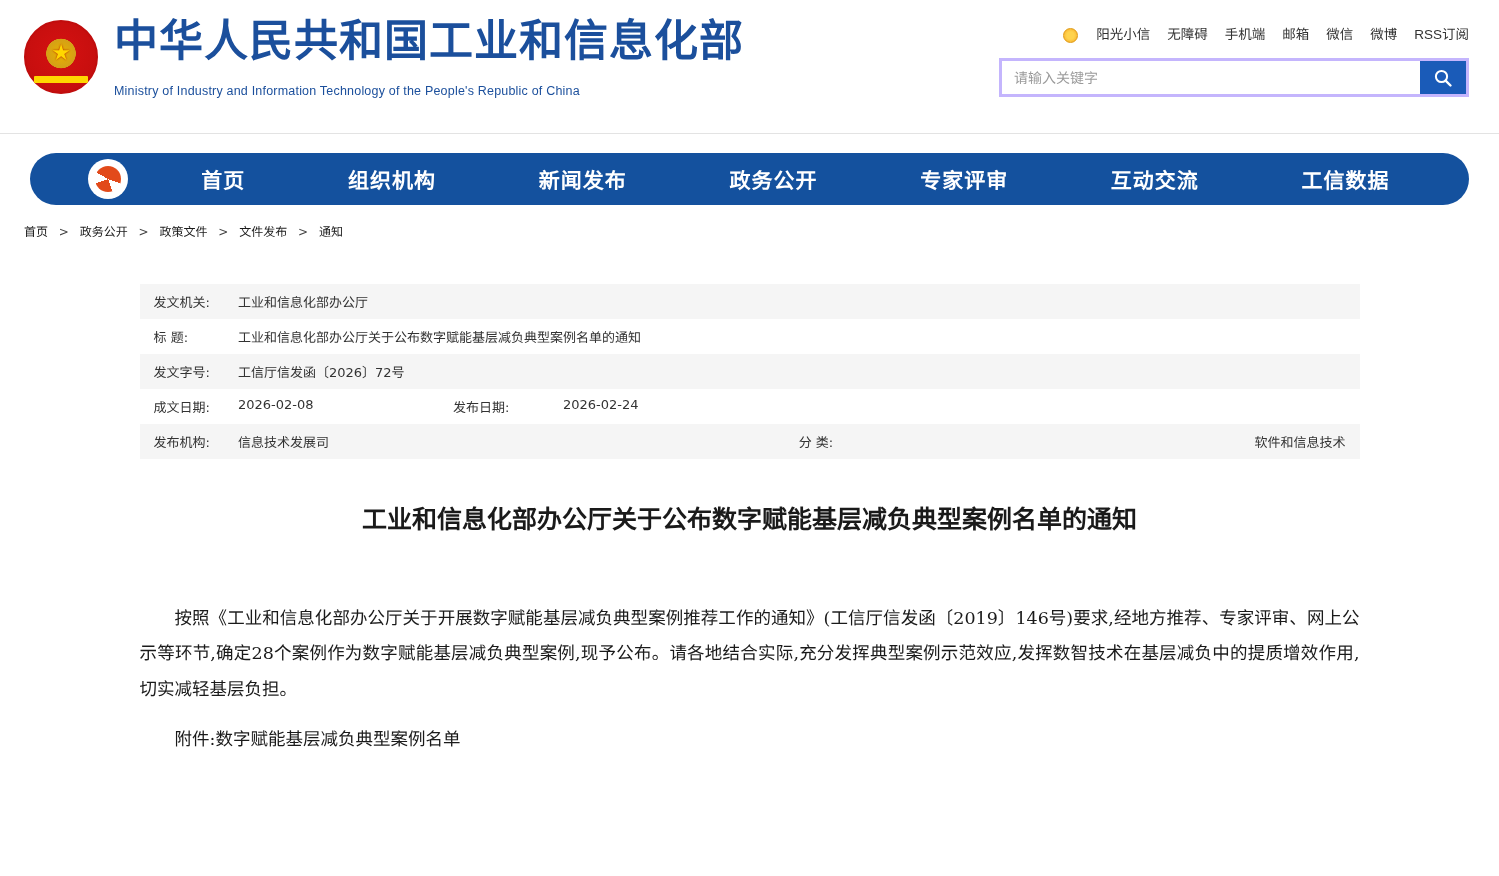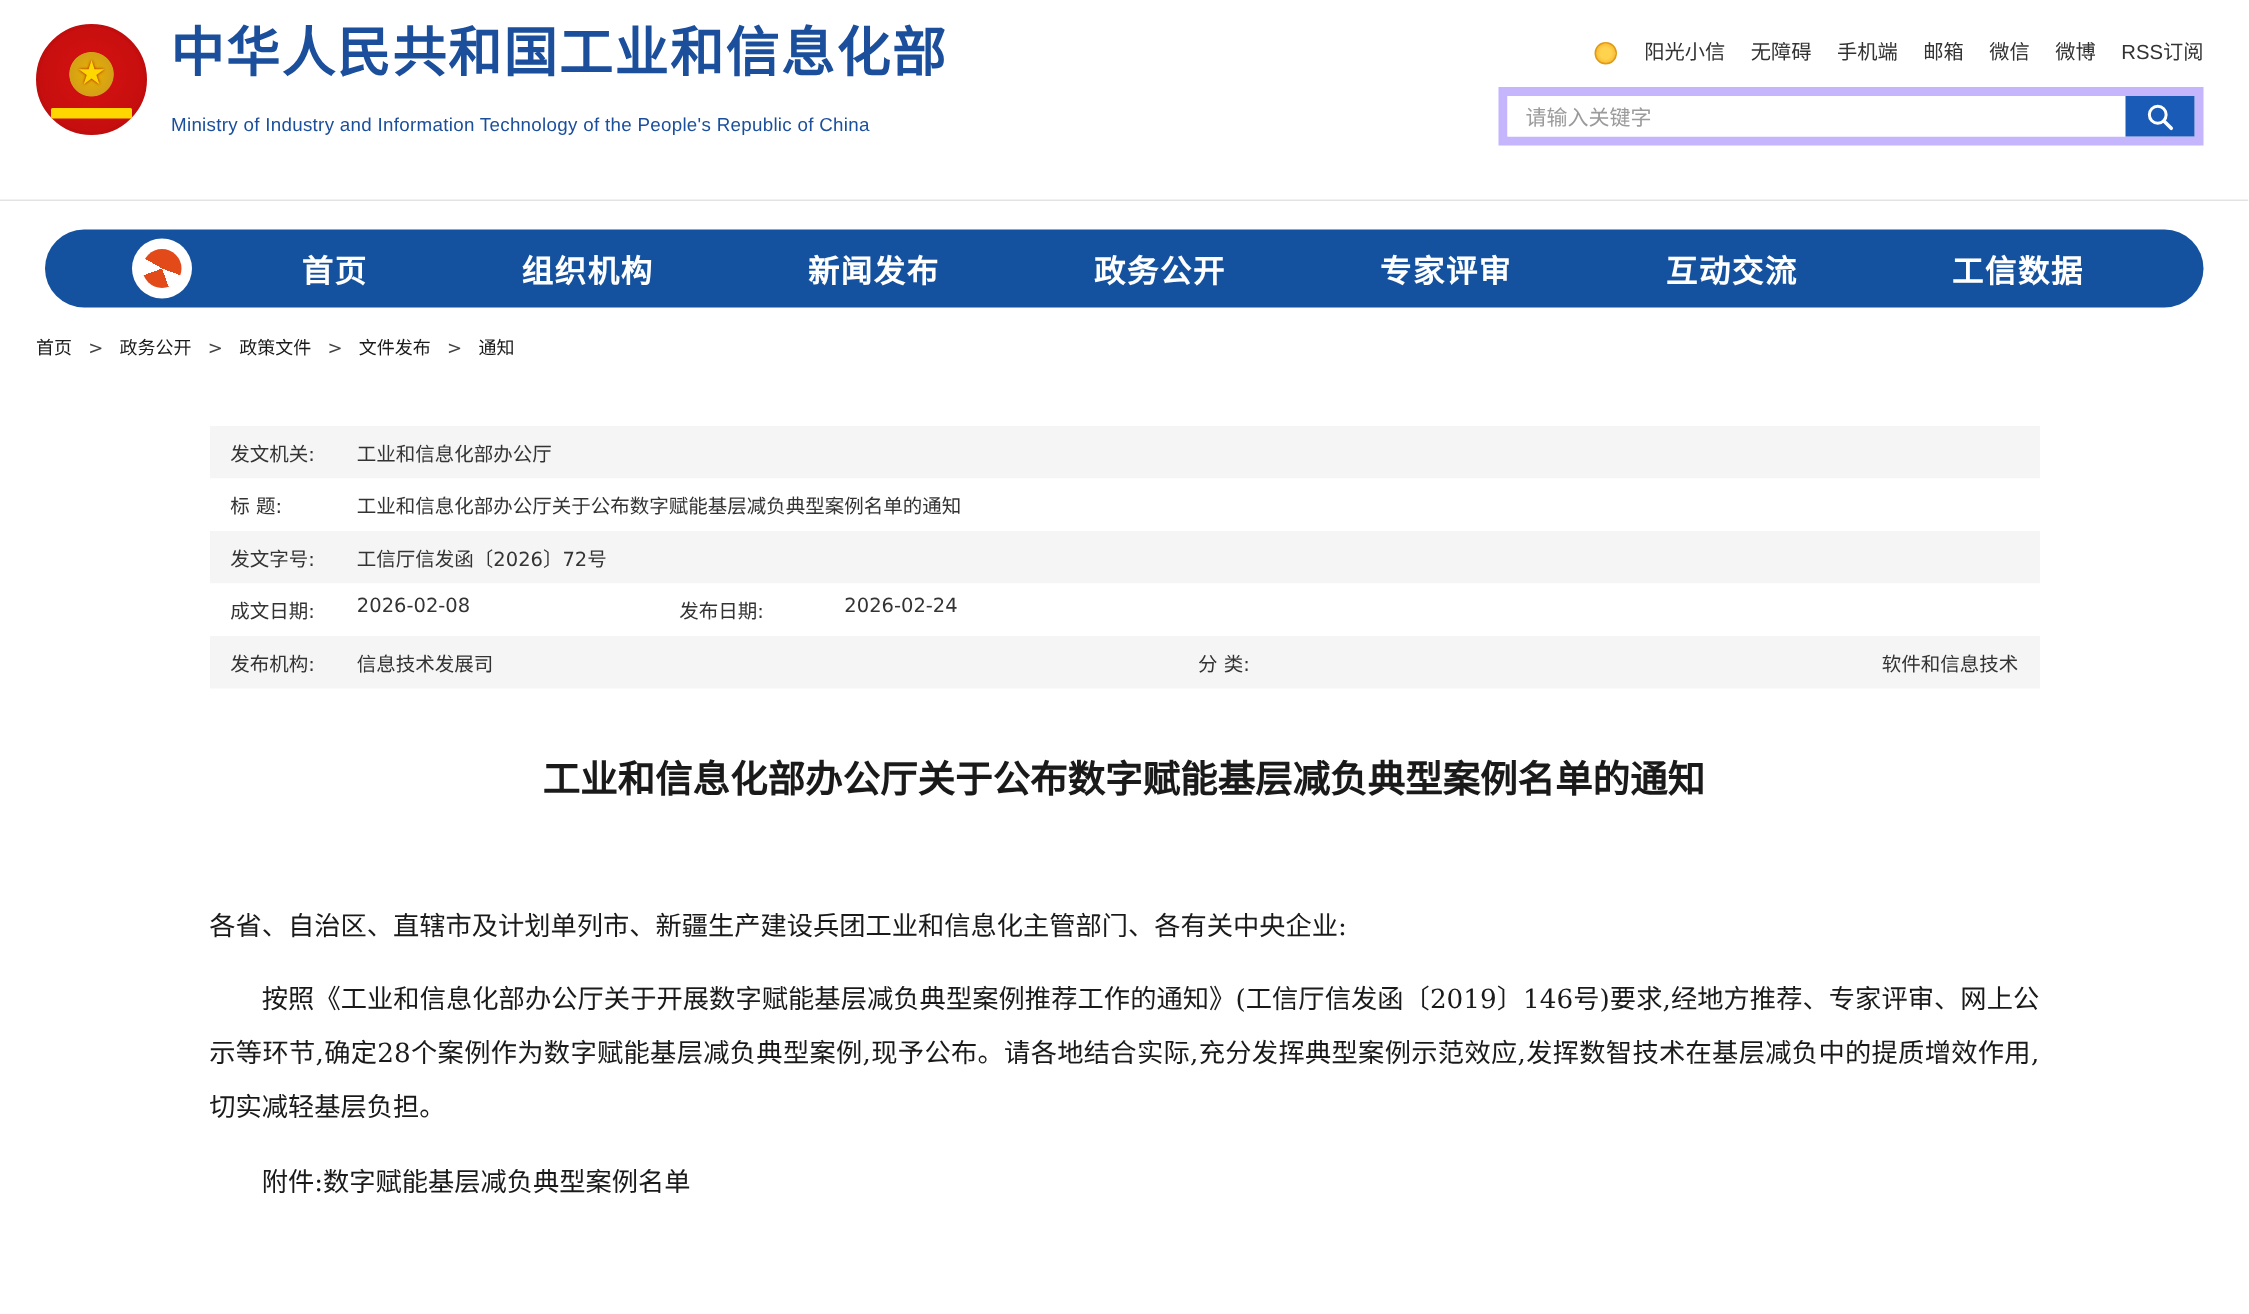--- a/index.html
+++ b/index.html
@@ -52,21 +52,21 @@
   .emblem::after {
     content: "";
     position: absolute;
     left: 8px; right: 8px; bottom: 9px;
     height: 7px;
     background: #ffd700;
     border-radius: 1px;
   }
   .title-wrap { margin-left: 16px; }
   .site-title-cn {
-    font-size: 36px;
+    font-size: 44px;
     font-weight: bold;
     color: #1b4f9c;
     letter-spacing: 1px;
     line-height: 1.12;
     font-family: "DejaVu Sans", "Liberation Sans", sans-serif;
   }
   .site-title-en {
     font-size: 12.5px;
     color: #1b4f9c;
     margin-top: 19px;
@@ -96,21 +96,21 @@
     border: 1px solid #e09a12;
     display: inline-block;
     position: relative;
     top: 2px;
     margin-right: 1px;
   }
   .search-row {
     margin-top: 14px;
     display: flex;
     height: 39px;
-    border: 6px solid #c4b5fd;
+    border: 3px solid #c4b5fd;
     background: #fff;
   }
   .search-input {
     flex: 1;
     border: 0;
     outline: none;
     padding: 0 12px;
     font-size: 14px;
     color: #333;
     font-family: "Liberation Sans", sans-serif;
@@ -322,17 +322,16 @@
           <span>软件和信息技术</span>
         </div>
       </td>
     </tr>
   </tbody>
     </table>
 
   <h1 class="article-title">工业和信息化部办公厅关于公布数字赋能基层减负典型案例名单的通知</h1>
 
   <div class="article-body">
-    <p>各省、自治区、直辖市及计划单列市、新疆生产建设兵团工业和信息化主管部门、各有关中央企业:</p>
     <p class="indent">按照《工业和信息化部办公厅关于开展数字赋能基层减负典型案例推荐工作的通知》(工信厅信发函〔2019〕146号)要求,经地方推荐、专家评审、网上公示等环节,确定28个案例作为数字赋能基层减负典型案例,现予公布。请各地结合实际,充分发挥典型案例示范效应,发挥数智技术在基层减负中的提质增效作用,切实减轻基层负担。</p>
     <p class="indent">附件:数字赋能基层减负典型案例名单</p>
   </div>
 </div>
 
 </body></html>

